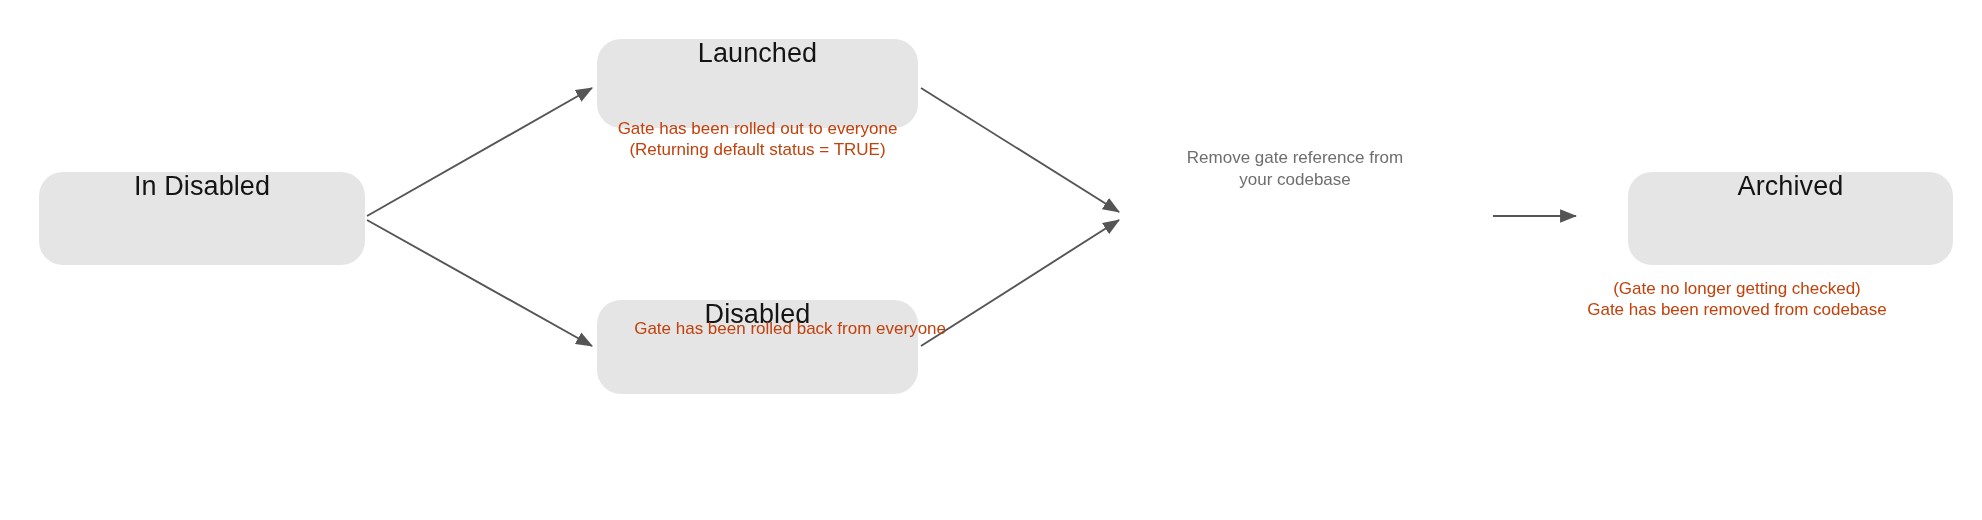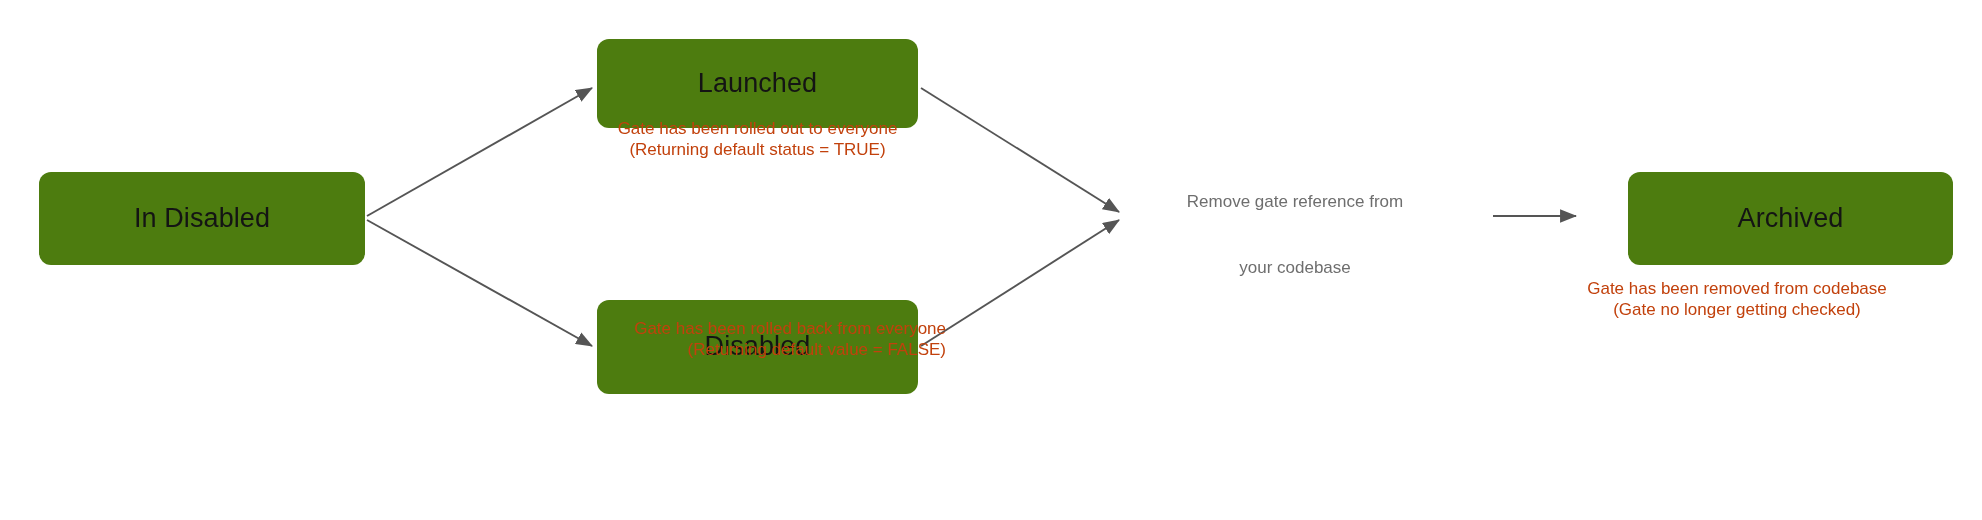--- a/index.html
+++ b/index.html
@@ -21,24 +21,23 @@
   #edges {
     position: absolute;
     left: 0;
     top: 0;
     width: 1982px;
     height: 520px;
     pointer-events: none;
   }
   .node {
     position: absolute;
-    background: #4d7c0f;
-    border-radius: 12px;
+    background: #e5e5e5;
+    border-radius: 24px;
     display: flex;
-    align-items: center;
     justify-content: center;
     box-sizing: border-box;
   }
   .node-label {
     font-size: 27px;
     font-weight: 400;
     color: #141414;
     letter-spacing: 0.1px;
     white-space: nowrap;
     line-height: 1.1;
@@ -57,21 +56,20 @@
   .edge-label {
     position: absolute;
     font-size: 17px;
     color: #6e6e6e;
     line-height: 22px;
     text-align: center;
     white-space: nowrap;
   }
   .edge-label .cap-line {
     display: block;
-    margin-top: 44px;
   }
 
   
   #node-in-progress { left: 39px;   top: 172px; width: 326px; height: 93px; }
   #node-launched    { left: 597px;  top: 39px;  width: 321px; height: 89px; }
   #node-disabled    { left: 597px;  top: 300px; width: 321px; height: 94px; }
   #node-archived    { left: 1580px; top: 172px; width: 325px; height: 93px; margin-left: 48px; }
 
   
   #caption-in-progress { left: 0px;    top: 278px; width: 404px;  }
@@ -114,29 +112,28 @@
   <div class="caption" id="caption-launched">
     <span class="cap-line">Gate has been rolled out to everyone</span>
     <span class="cap-line">(Returning default status = TRUE)</span>
   </div>
 
   <div class="node" id="node-disabled">
     <span class="node-label">Disabled</span>
   </div>
   <div class="caption" id="caption-disabled">
     <span class="cap-line">Gate has been rolled back from everyone</span>
-    <span class="cap-line">(Returning default value = FALSE)</span>
   </div>
 
   <div class="edge-label" id="label-remove-gate">
     <span class="cap-line">Remove gate reference from</span>
     <span class="cap-line">your codebase</span>
   </div>
 
   <div class="node" id="node-archived">
     <span class="node-label">Archived</span>
   </div>
   <div class="caption" id="caption-archived">
+    <span class="cap-line">(Gate no longer getting checked)</span>
     <span class="cap-line">Gate has been removed from codebase</span>
-    <span class="cap-line">(Gate no longer getting checked)</span>
   </div>
 
 </div>
 
 </body></html>

